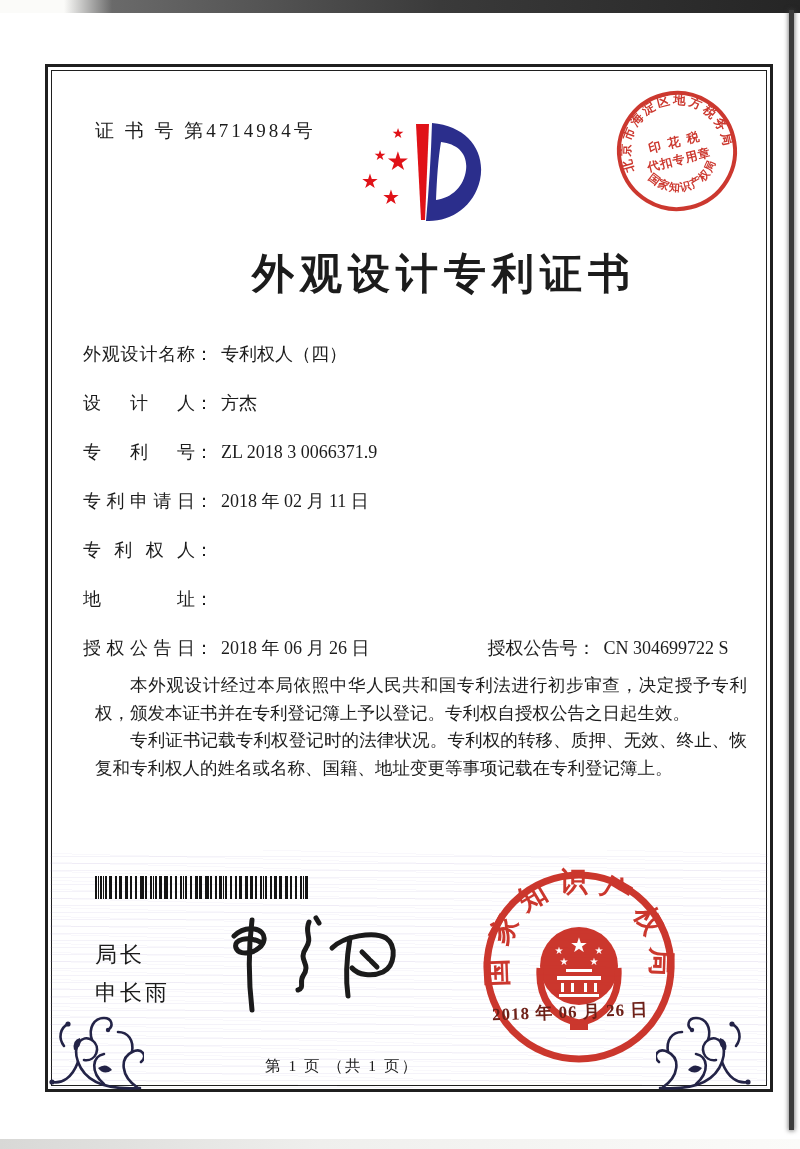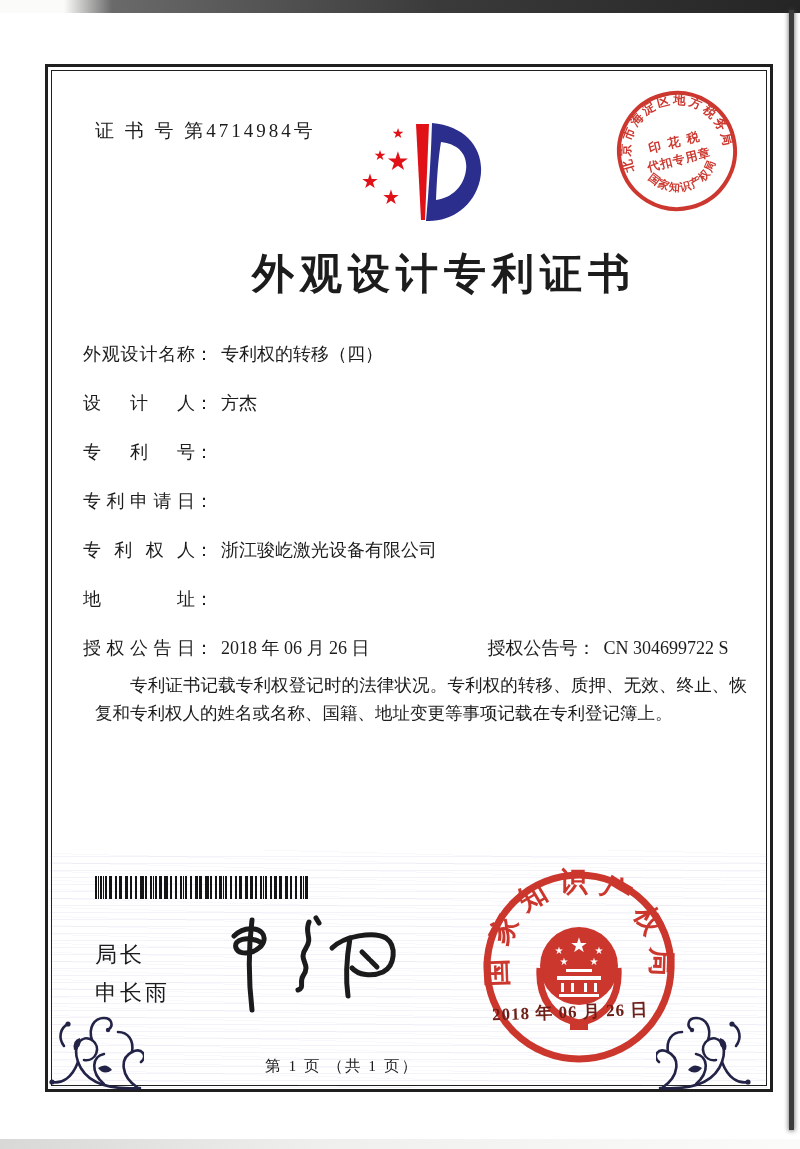--- a/index.html
+++ b/index.html
@@ -91,57 +91,59 @@
     <text x="67" y="62" font-size="12.5" fill="#c8281e" font-weight="bold" text-anchor="middle" letter-spacing="2">印 花 税</text>
     <text x="67" y="80" font-size="12" fill="#c8281e" font-weight="bold" text-anchor="middle" letter-spacing="1">代扣专用章</text>
   </svg>
 
   <div class="title">外观设计专利证书</div>
 
   <div class="fields">
     <div class="row">
       <span class="lbl">外观设计名称</span>
         <span class="colon">：</span>
-      <span class="val">专利权的转移（四）</span>
+      <span class="val">专利权人（四）</span>
     </div>
     <div class="row">
       <span class="lbl">设计人</span>
         <span class="colon">：</span>
       <span class="val">方杰</span>
     </div>
     <div class="row">
       <span class="lbl">专利号</span>
         <span class="colon">：</span>
+      <span class="val">ZL 2018 3 0066371.9</span>
     </div>
     <div class="row">
       <span class="lbl">专利申请日</span>
         <span class="colon">：</span>
+      <span class="val">2018 年 02 月 11 日</span>
     </div>
     <div class="row">
       <span class="lbl">专利权人</span>
         <span class="colon">：</span>
-      <span class="val">浙江骏屹激光设备有限公司</span>
     </div>
     <div class="row">
       <span class="lbl">地址</span>
         <span class="colon">：</span>
     </div>
     <div class="row">
       <span class="lbl">授权公告日</span>
         <span class="colon">：</span>
       <span class="val">2018 年 06 月 26 日</span>
       <span class="pair2">
         <span class="lbl2">授权公告号</span>
           <span class="colon">：</span>
         <span>CN 304699722 S</span>
       </span>
     </div>
   </div>
 
   <div class="body-text">
+    <p>本外观设计经过本局依照中华人民共和国专利法进行初步审查，决定授予专利权，颁发本证书并在专利登记簿上予以登记。专利权自授权公告之日起生效。</p>
     <p>专利证书记载专利权登记时的法律状况。专利权的转移、质押、无效、终止、恢复和专利权人的姓名或名称、国籍、地址变更等事项记载在专利登记簿上。</p>
   </div>
 
   <div class="barcode"></div>
 
   <div class="director">
     <div>局长</div>
     <div>申长雨</div>
   </div>
 

